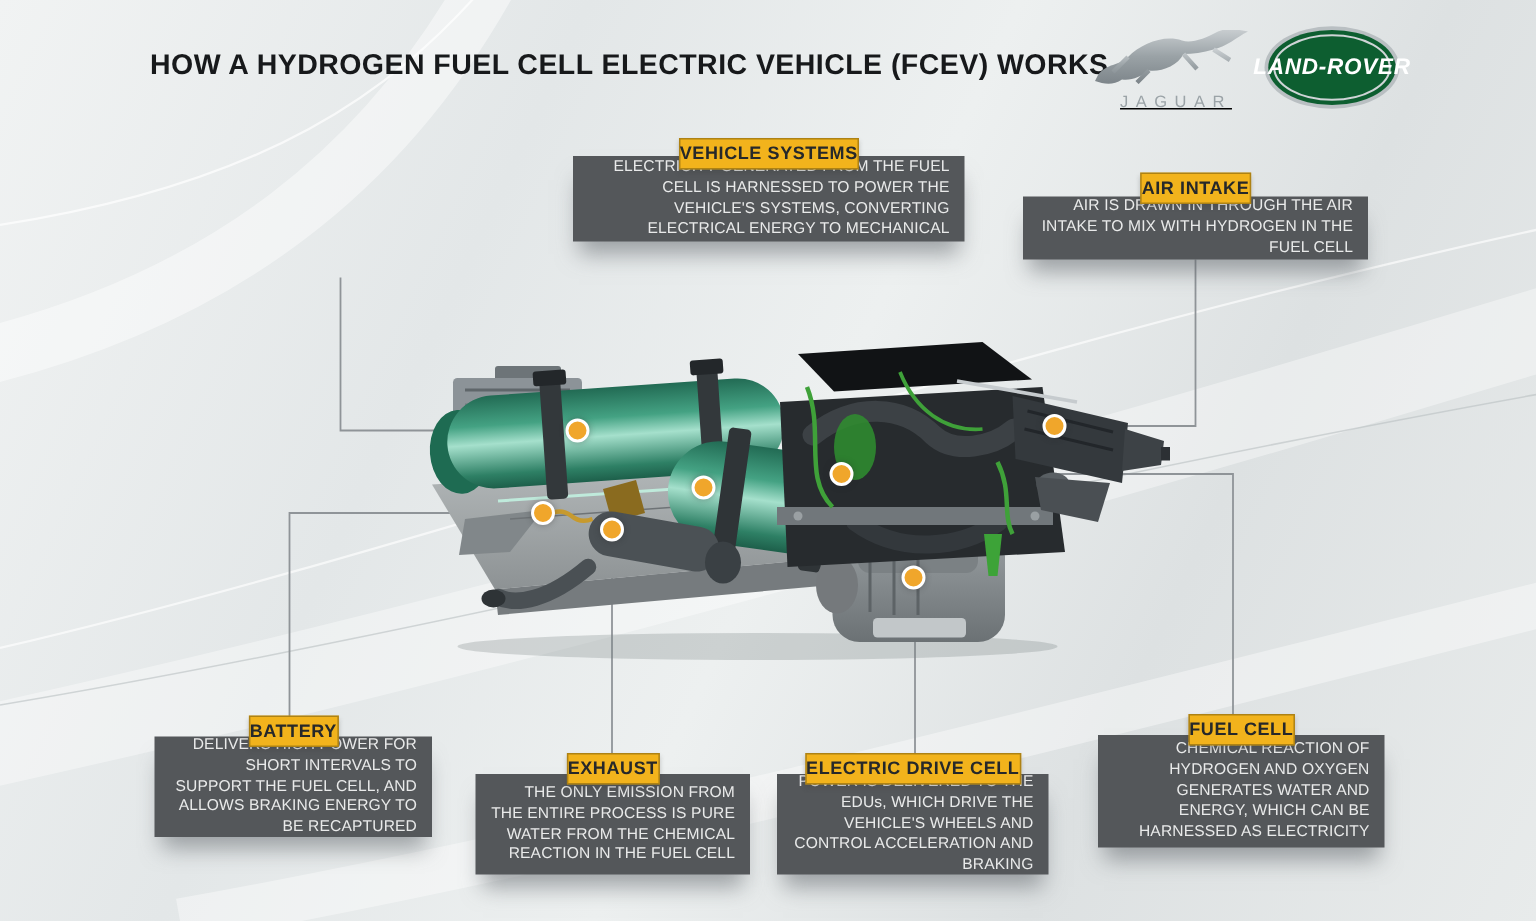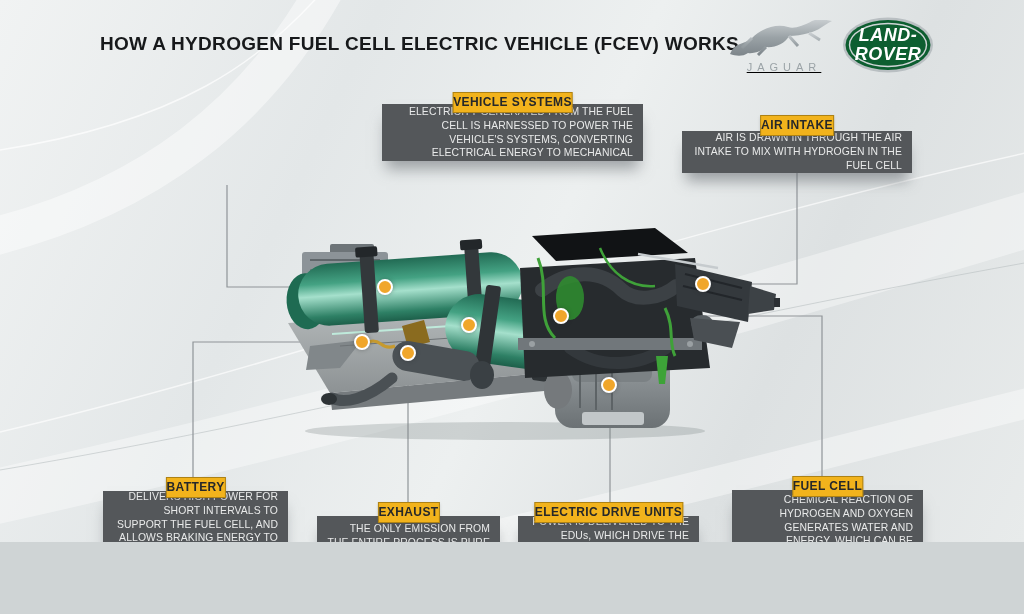--- a/index.html
+++ b/index.html
@@ -1,32 +1,32 @@
 <!DOCTYPE html>
 <html><head>
 <meta charset="utf-8">
 <style>
   html,body{margin:0;padding:0;background:#cfd4d5;}
   .canvas{
-    position:relative;width:1024px;height:542px;overflow:hidden;
+    position:relative;width:1024px;height:614px;overflow:hidden;
     font-family:"Liberation Sans",sans-serif;
     background:linear-gradient(115deg,#f1f3f3 0%,#e3e7e8 30%,#edf0f0 52%,#dde1e2 74%,#e8ebeb 100%);
   }
   .bg-swoosh{position:absolute;left:0;top:0;width:1024px;height:614px;pointer-events:none;}
   .title{
     position:absolute;left:100px;top:33px;
     font-size:19px;font-weight:bold;color:#17191b;letter-spacing:.3px;white-space:nowrap;
   }
   
   .jaguar{position:absolute;left:728px;top:20px;width:112px;height:52px;text-align:center;text-decoration:underline;}
   .jaguar-word{font-size:11px;letter-spacing:5px;color:#9ba3a7;margin-top:1px;}
   .landrover{position:absolute;left:842px;top:16px;width:92px;height:58px;}
-  .lr-text{position:absolute;left:0;top:0;width:100%;height:100%;display:flex;flex-direction:column;
+  .lr-text{position:absolute;left:0;top:0;width:100%;height:100%;display:flex;
     align-items:center;justify-content:center;color:#fff;font-style:italic;font-weight:bold;
-    font-size:18px;line-height:1.08;letter-spacing:.5px;}
+    font-size:15px;line-height:1.08;letter-spacing:.5px;}
   
   .callout{position:absolute;background:#54575a;box-shadow:0 12px 14px -4px rgba(95,101,105,.55);}
   .callout .body{
     width:100%;height:100%;display:flex;align-items:center;justify-content:center;
     text-align:right;color:#e9eaea;font-size:10.4px;line-height:1.33;letter-spacing:.1px;
     padding:6px 10px;box-sizing:border-box;
   }
   .tag{
     position:absolute;left:50%;transform:translateX(-50%);
     background:#f2b31c;border:1px solid rgba(92,72,12,.45);
@@ -221,21 +221,21 @@
     <div class="tag" style="top:-14px">BATTERY</div>
     <div class="body pad-top">DELIVERS HIGH POWER FOR SHORT INTERVALS TO SUPPORT THE FUEL CELL, AND ALLOWS BRAKING ENERGY TO BE RECAPTURED</div>
   </div>
 
   <div class="callout" style="left:317px;top:516px;width:183px;height:67px">
     <div class="tag" style="top:-14px">EXHAUST</div>
     <div class="body pad-top">THE ONLY EMISSION FROM THE ENTIRE PROCESS IS PURE WATER FROM THE CHEMICAL REACTION IN THE FUEL CELL</div>
   </div>
 
   <div class="callout" style="left:518px;top:516px;width:181px;height:67px">
-    <div class="tag" style="top:-14px">ELECTRIC DRIVE UNITS</div>
+    <div class="tag" style="top:-14px">ELECTRIC DRIVE CELL</div>
     <div class="body pad-top">POWER IS DELIVERED TO THE EDUs, WHICH DRIVE THE VEHICLE'S WHEELS AND CONTROL ACCELERATION AND BRAKING</div>
   </div>
 
   <div class="callout" style="left:732px;top:490px;width:191px;height:75px">
     <div class="tag" style="top:-14px">FUEL CELL</div>
     <div class="body pad-top">CHEMICAL REACTION OF HYDROGEN AND OXYGEN GENERATES WATER AND ENERGY, WHICH CAN BE HARNESSED AS ELECTRICITY</div>
   </div>
 
 </div>
 

